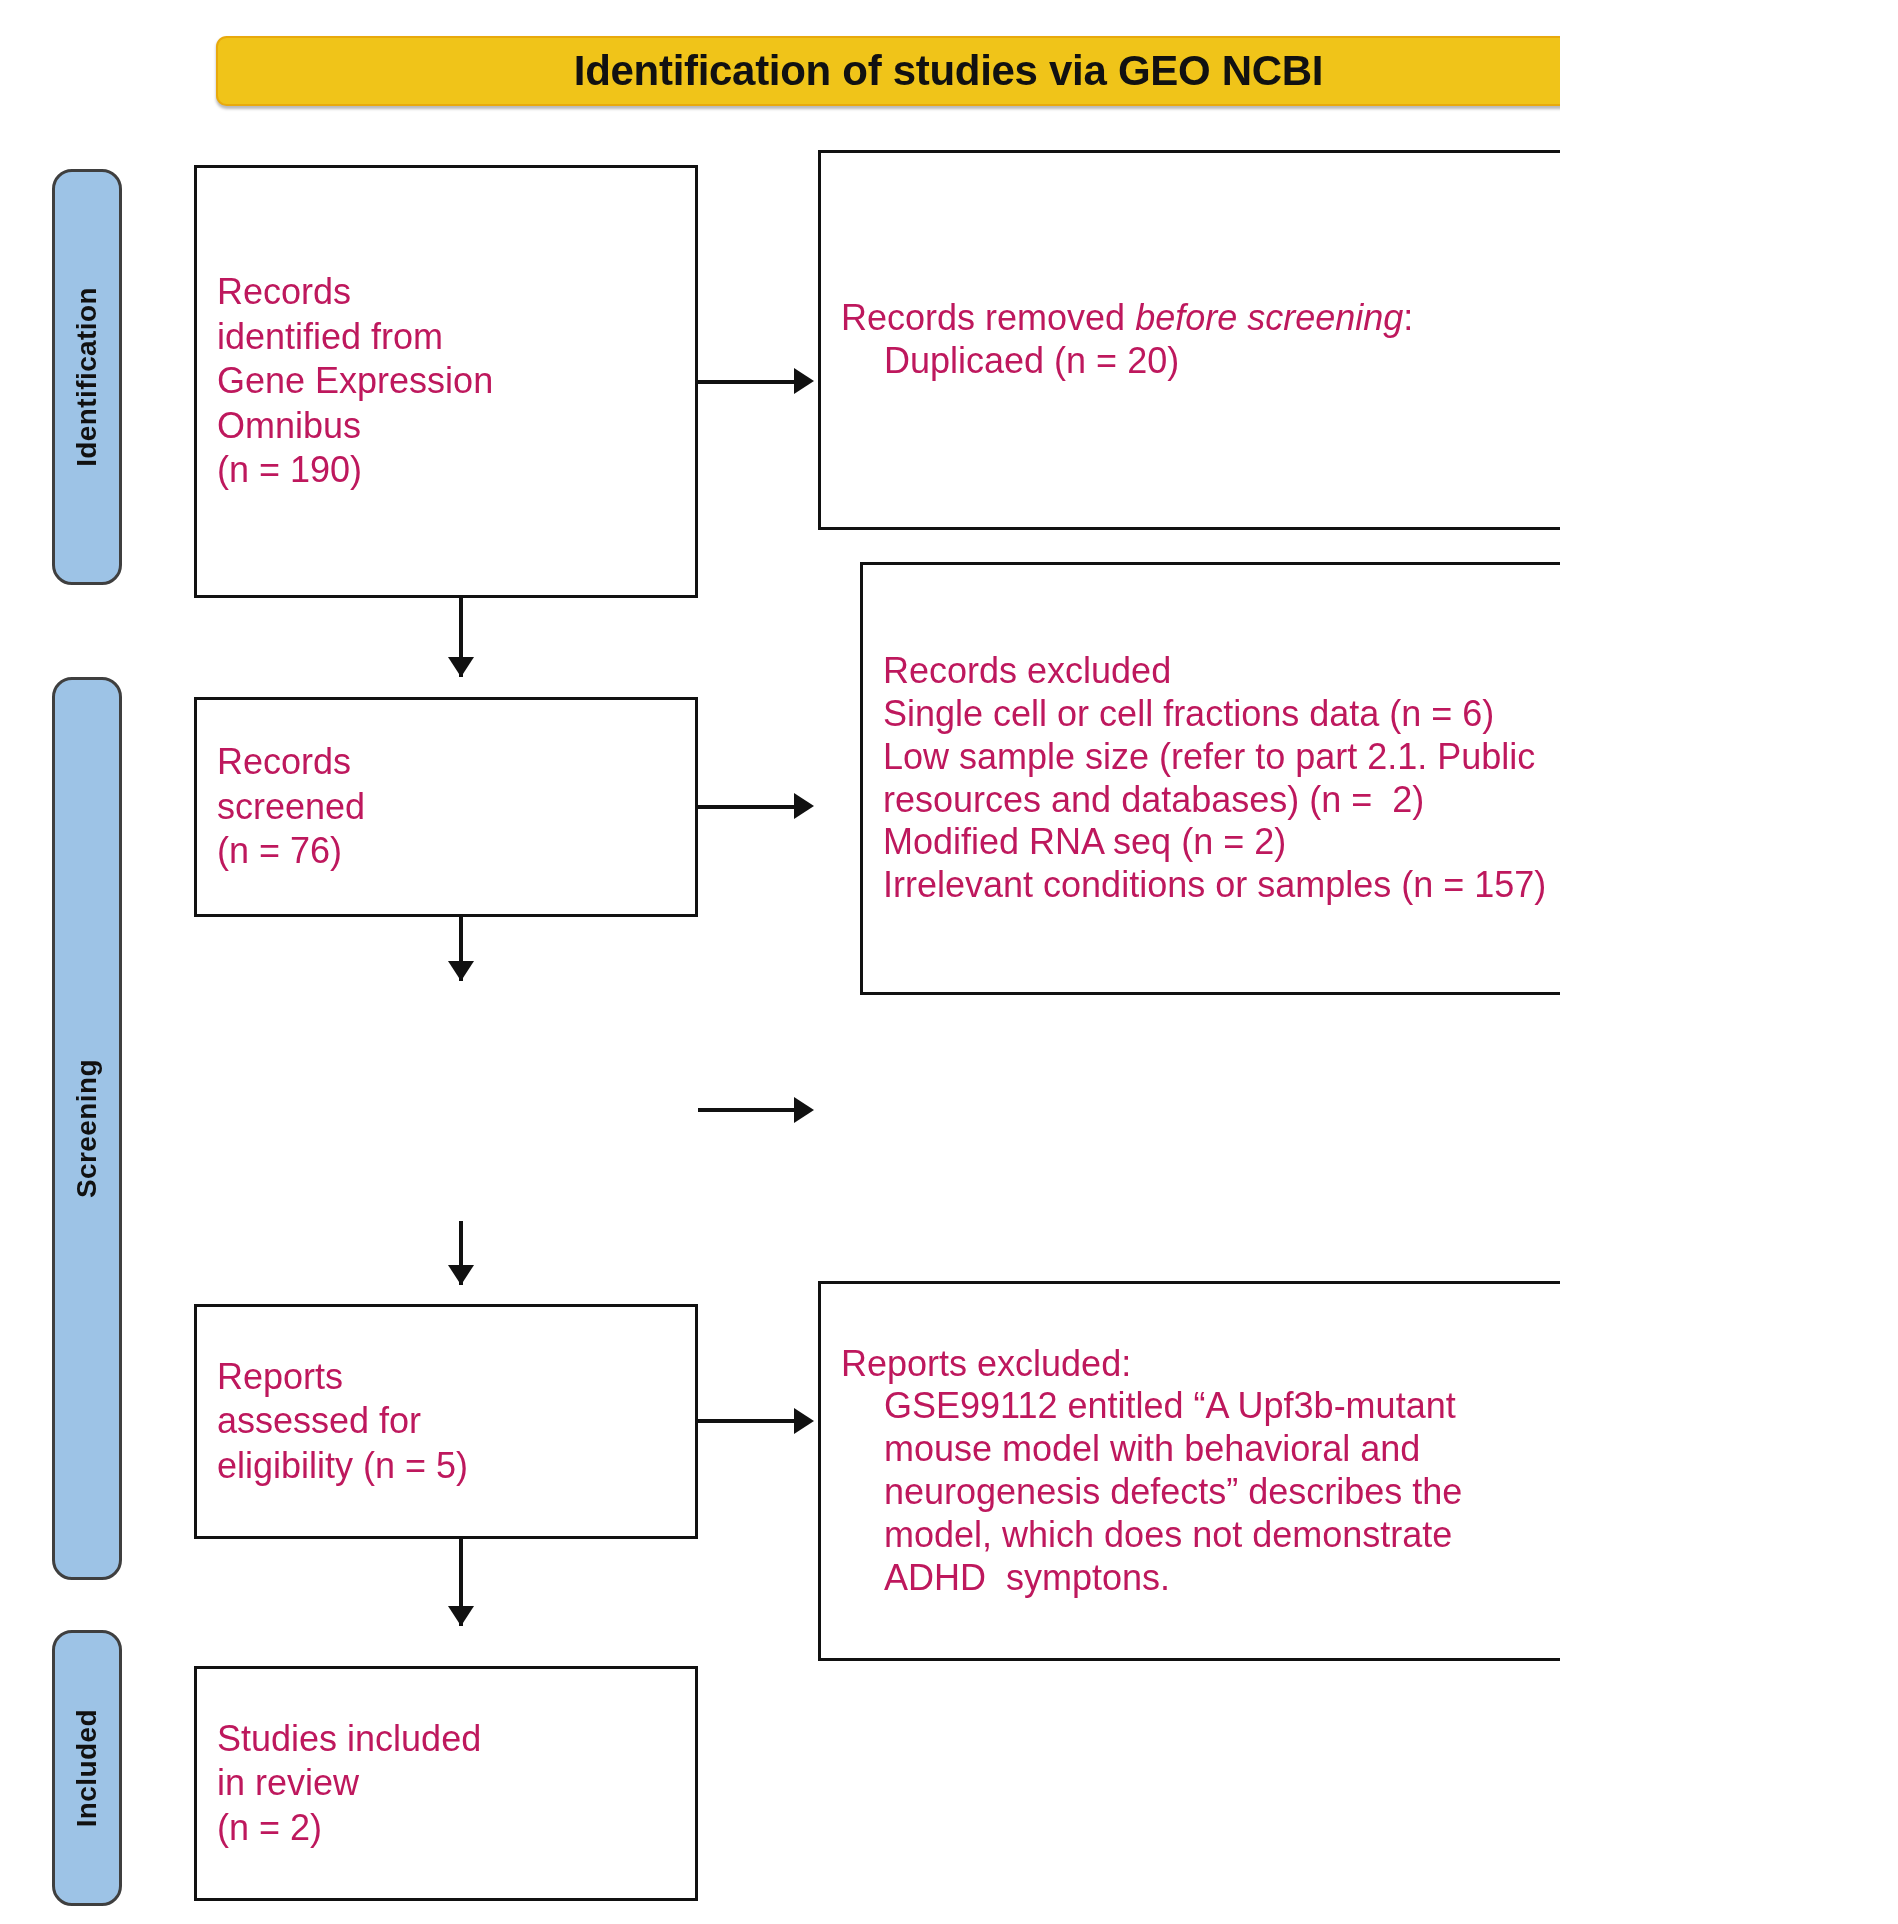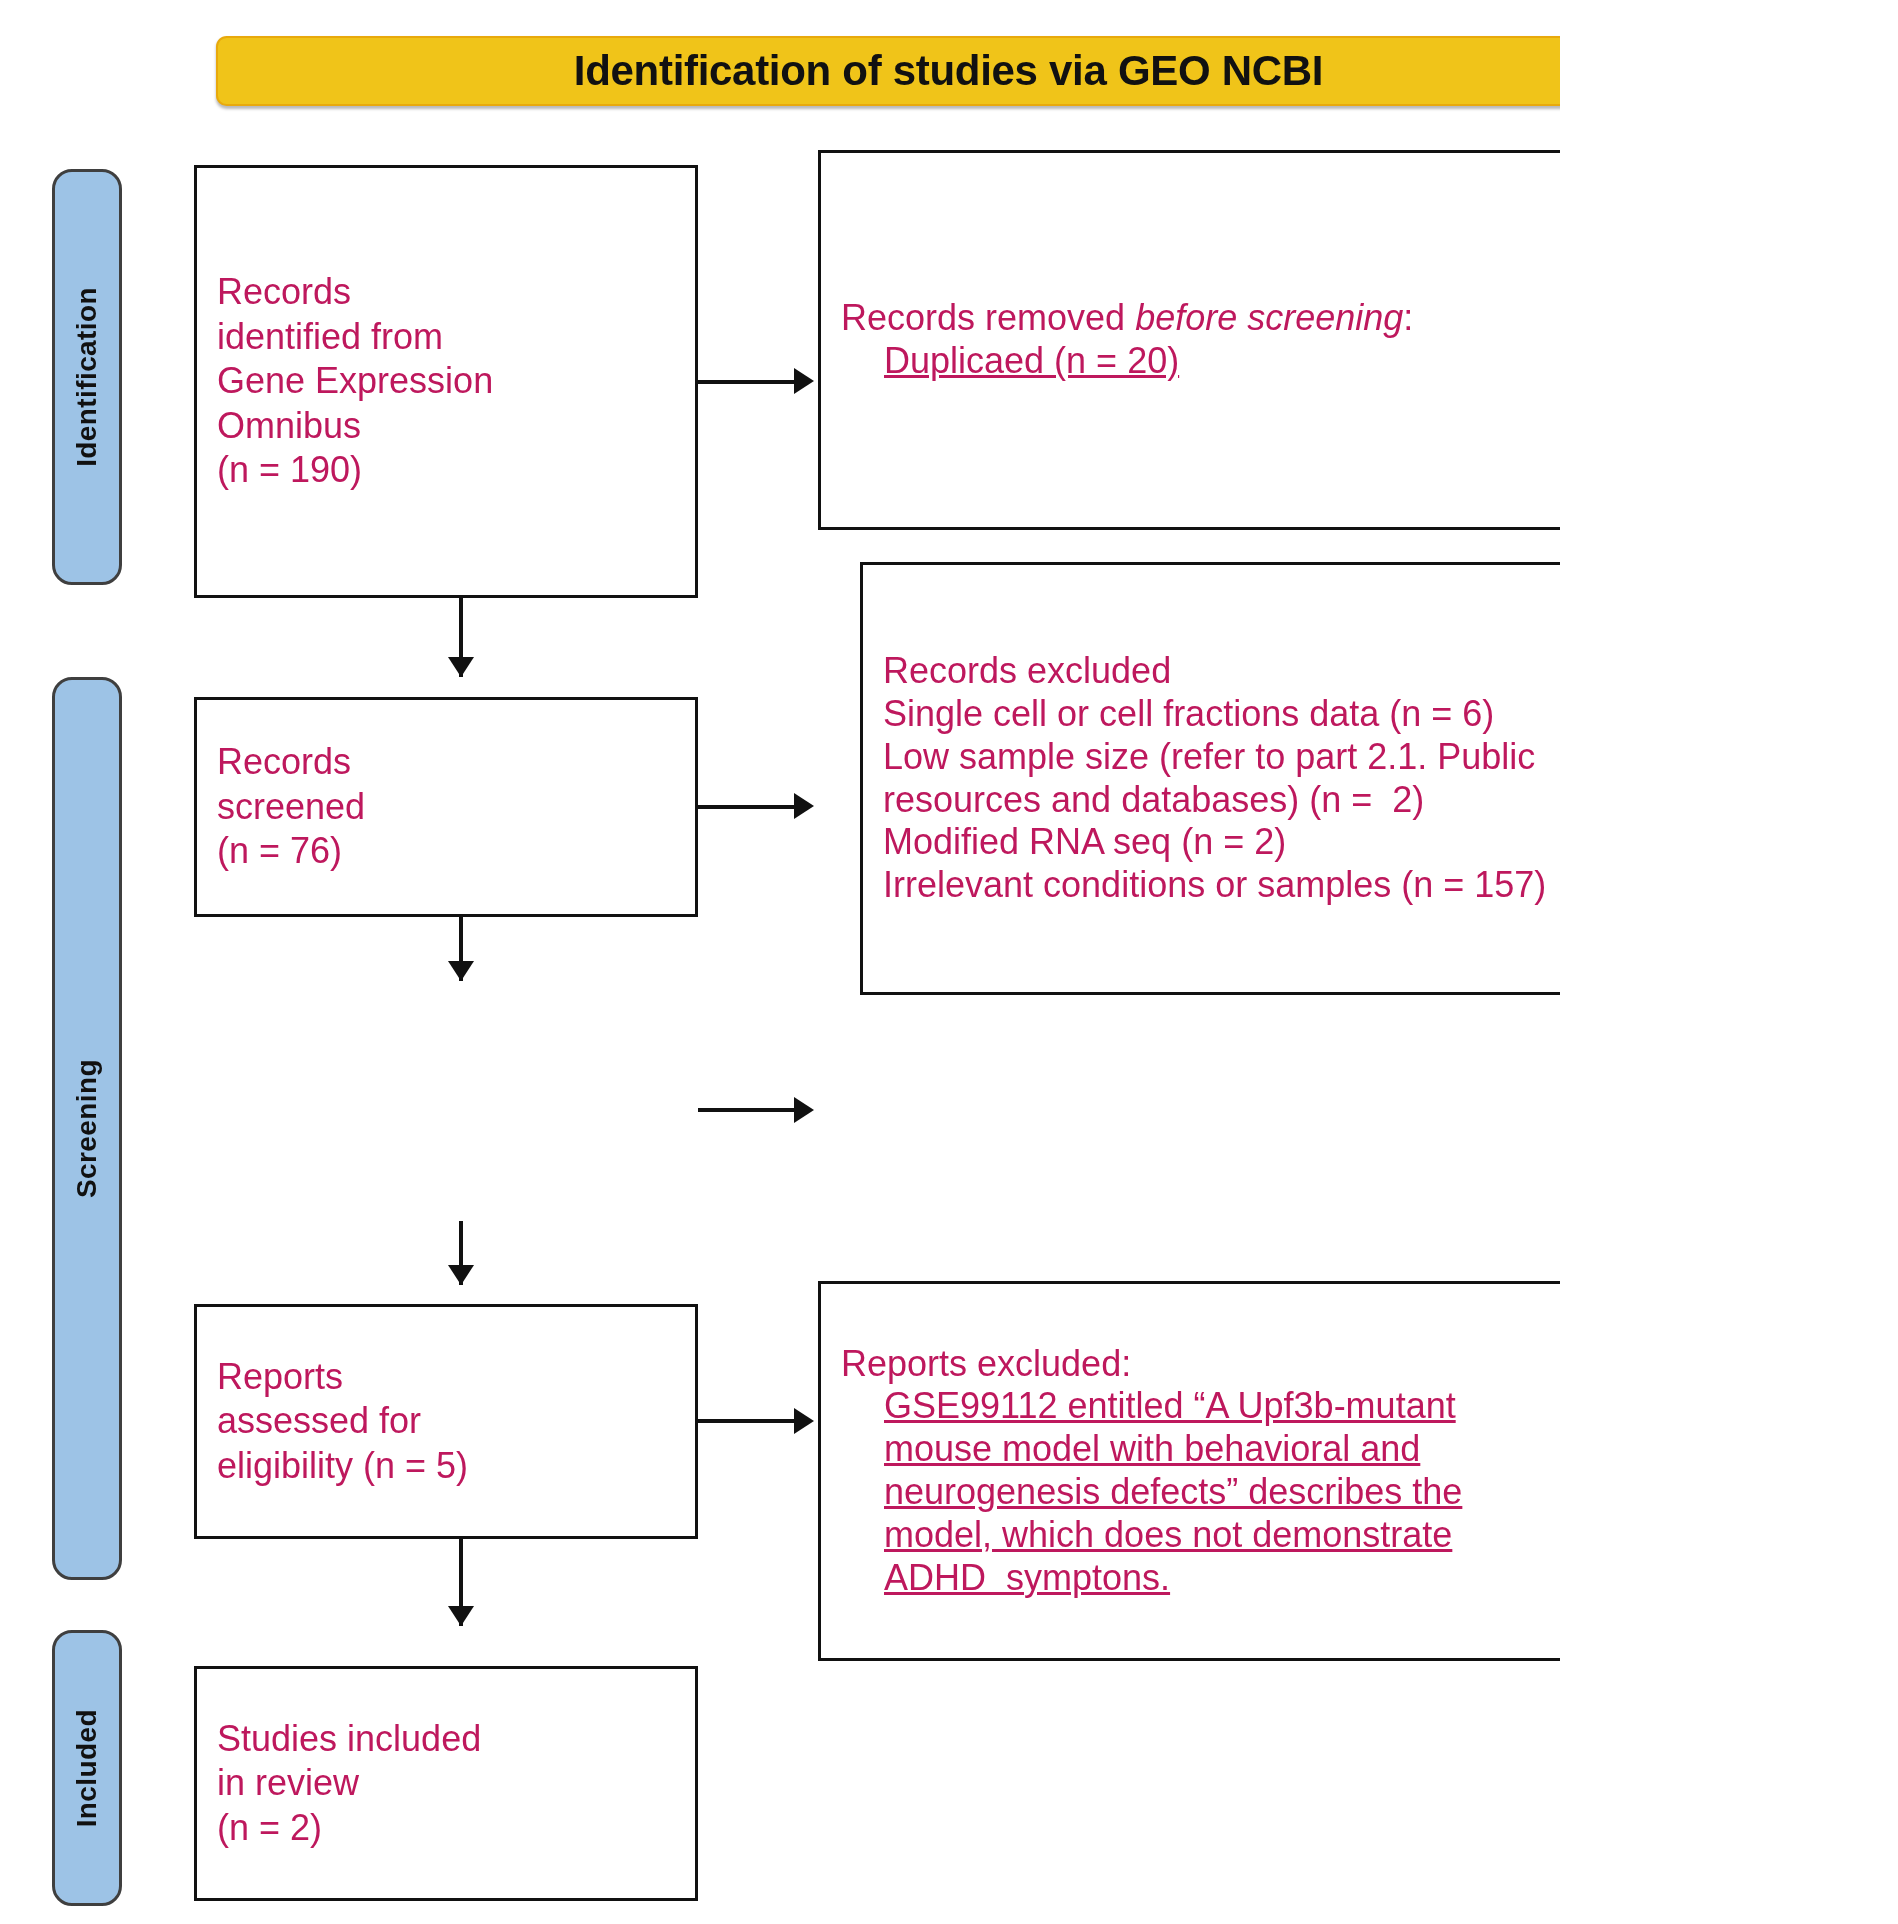--- a/index.html
+++ b/index.html
@@ -78,21 +78,21 @@
     flex-direction: column;
     justify-content: center;
   }
   .box-text {
     font-size: 36px;
     line-height: 1.24;
     color: #be185d;
     white-space: pre-wrap;
   }
   .box-text.tight { line-height: 1.19; }
-  .indent { padding-left: 43px; display: block; text-decoration: underline; }
+  .indent { padding-left: 43px; display: block; }
   .ital { font-style: italic; }
 
   
   #box-identified { left: 194px; top: 165px;  width: 504px; height: 433px; }
   #box-screened   { left: 194px; top: 697px;  width: 504px; height: 220px; }
   #box-sought     { left: 194px; top: 1000px; width: 504px; height: 220px; }
   #box-assessed   { left: 194px; top: 1304px; width: 504px; height: 235px; }
   #box-included   { left: 194px; top: 1646px; width: 504px; height: 235px; margin-top: 20px; }
 
   

